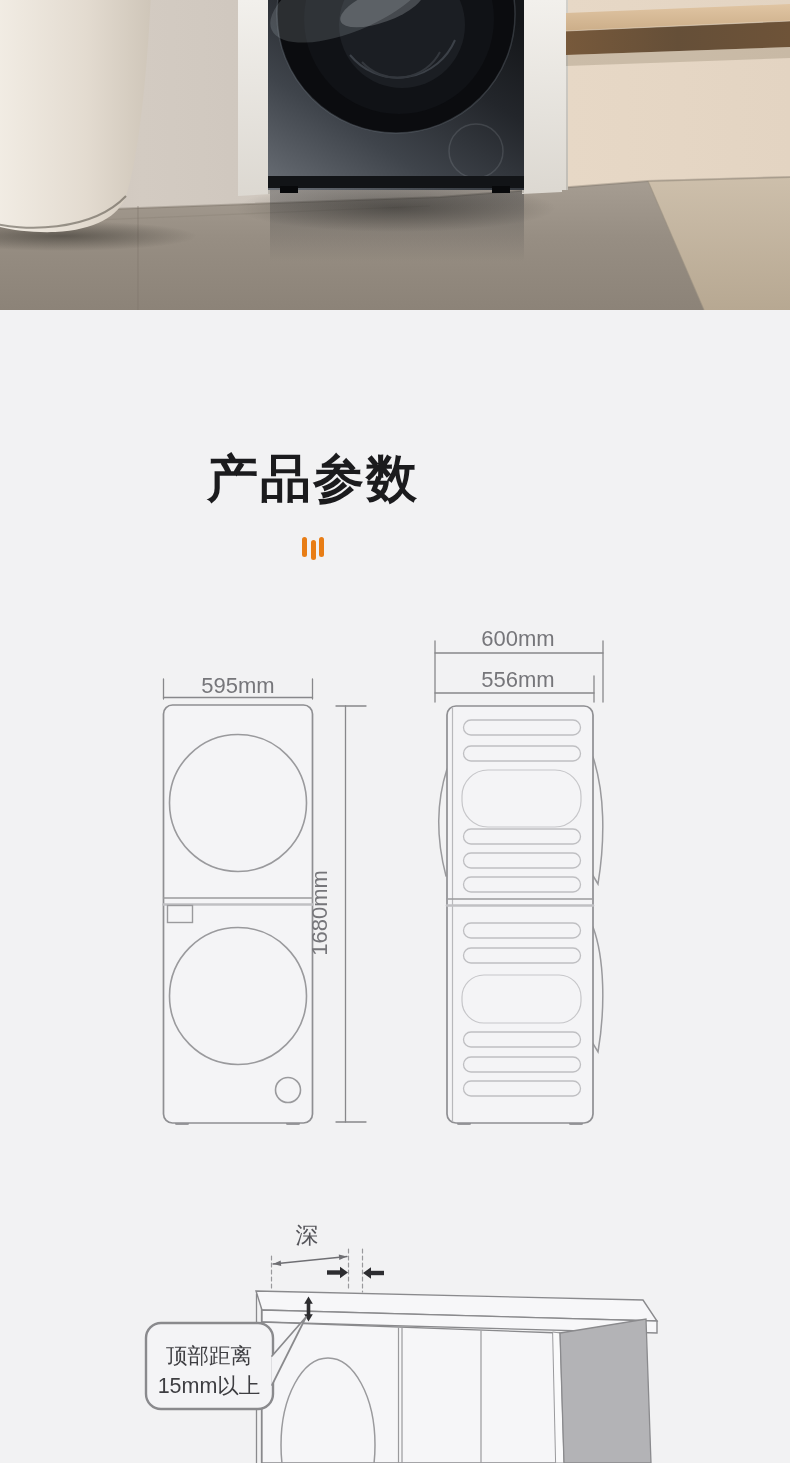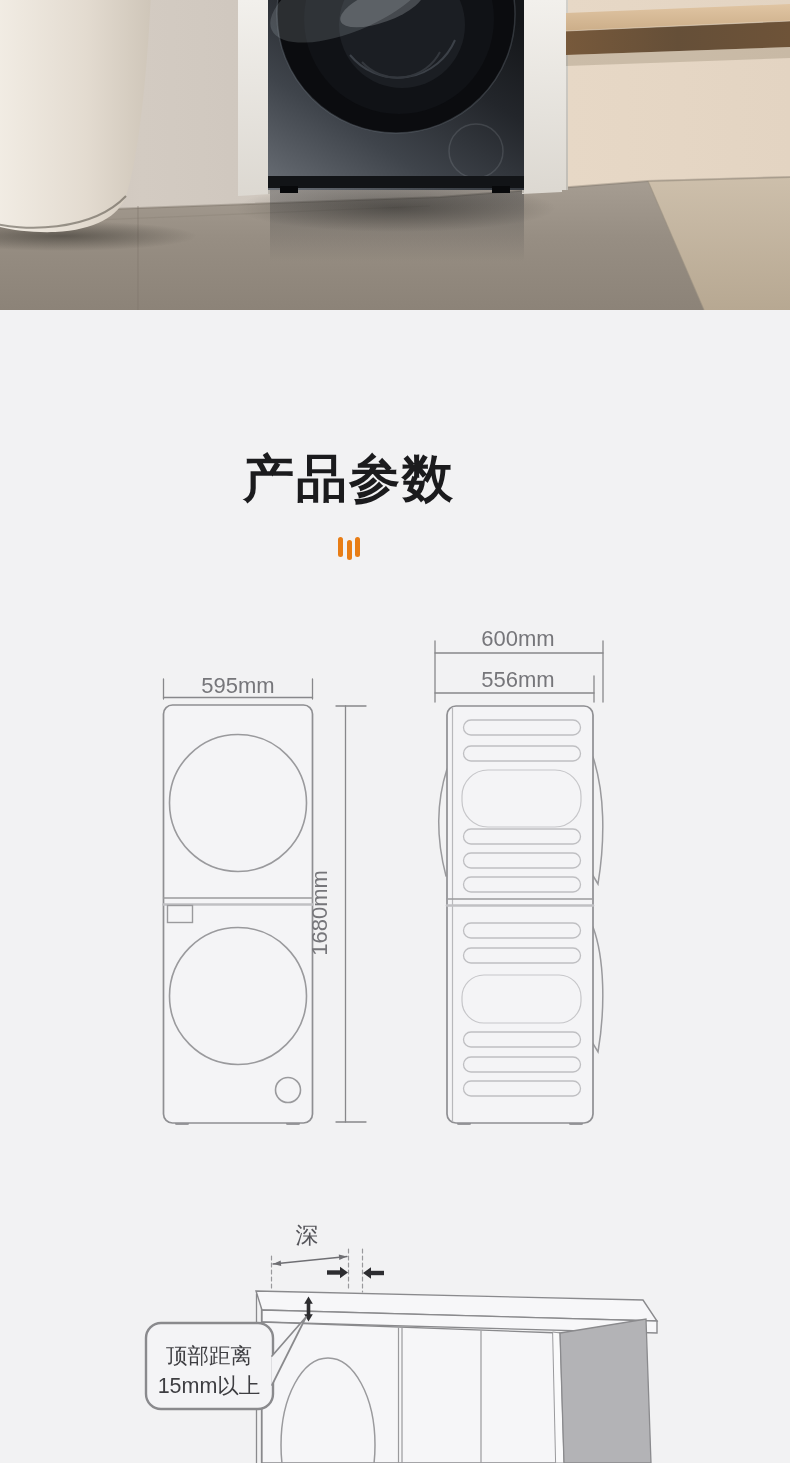--- a/index.html
+++ b/index.html
@@ -6,21 +6,21 @@
   body{background:#e9e9ea;}
   .page{
     position:relative;
     width:790px;height:1463px;
     margin:0 auto;
     background:#f2f2f3;
     overflow:hidden;
     font-family:"Liberation Sans","DejaVu Sans",sans-serif;
   }
   .hero{position:absolute;top:0;left:0;width:790px;height:310px;}
-  .title-wrap{position:absolute;top:451px;left:0;width:626px;text-align:center;padding-left:36px;}
+  .title-wrap{position:absolute;top:451px;left:0;width:626px;text-align:center;}
   .title-wrap h2{
     margin:0;font-size:51px;line-height:56px;font-weight:700;
     color:#1b1b1d;letter-spacing:2px;
   }
   .title-icon{margin-top:30px;height:26px;}
   .title-icon .bar{
     display:inline-block;width:5px;height:20px;border-radius:2.5px;
     background:#e87d15;margin:0 1.7px;vertical-align:top;
   }
   .title-icon .bar.mid{transform:translateY(3px);}

